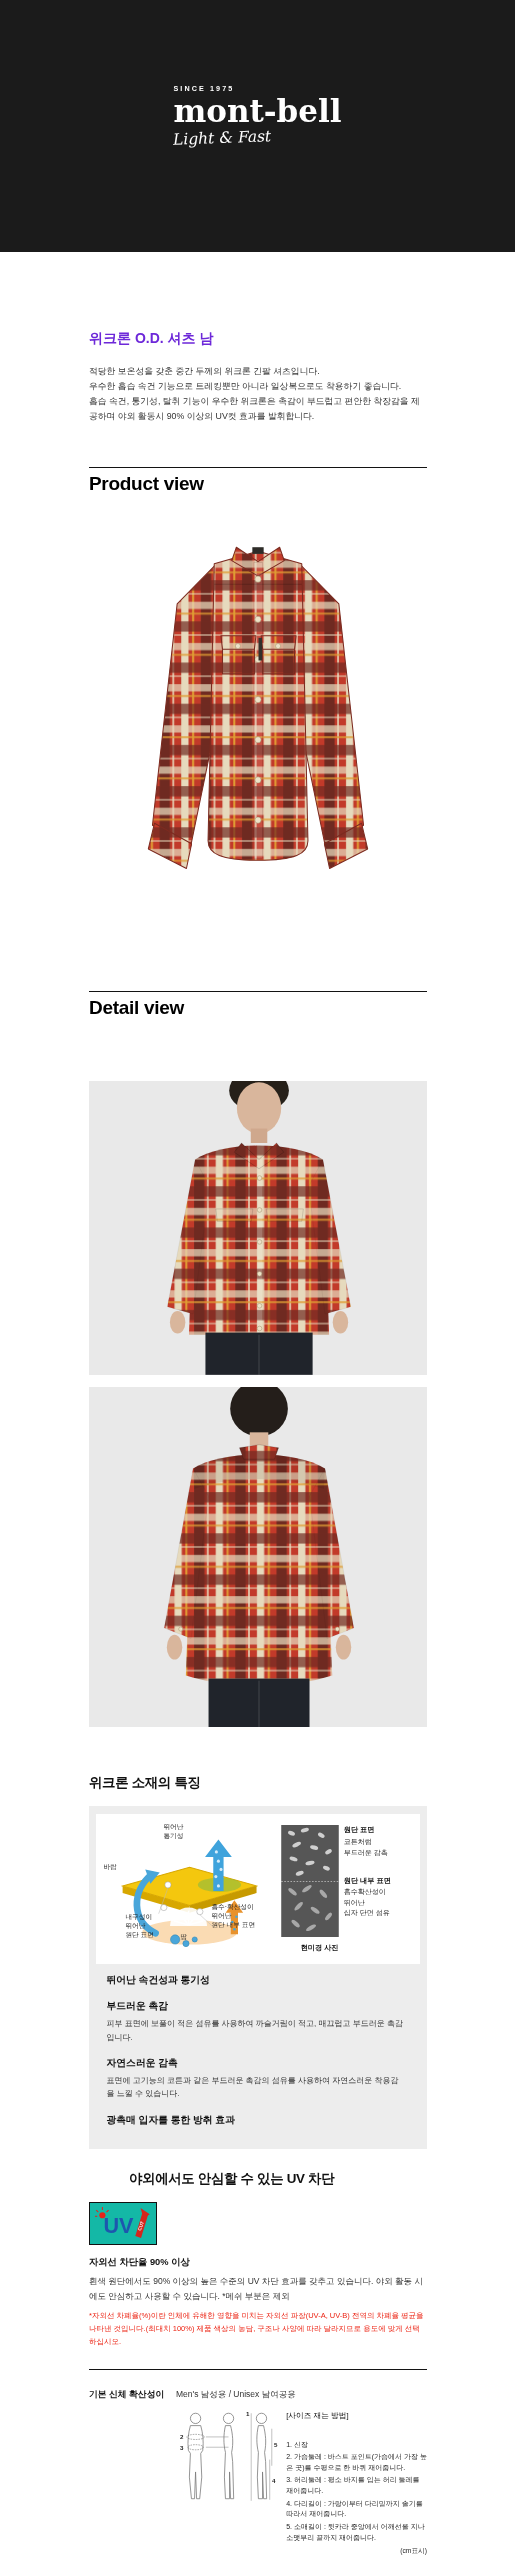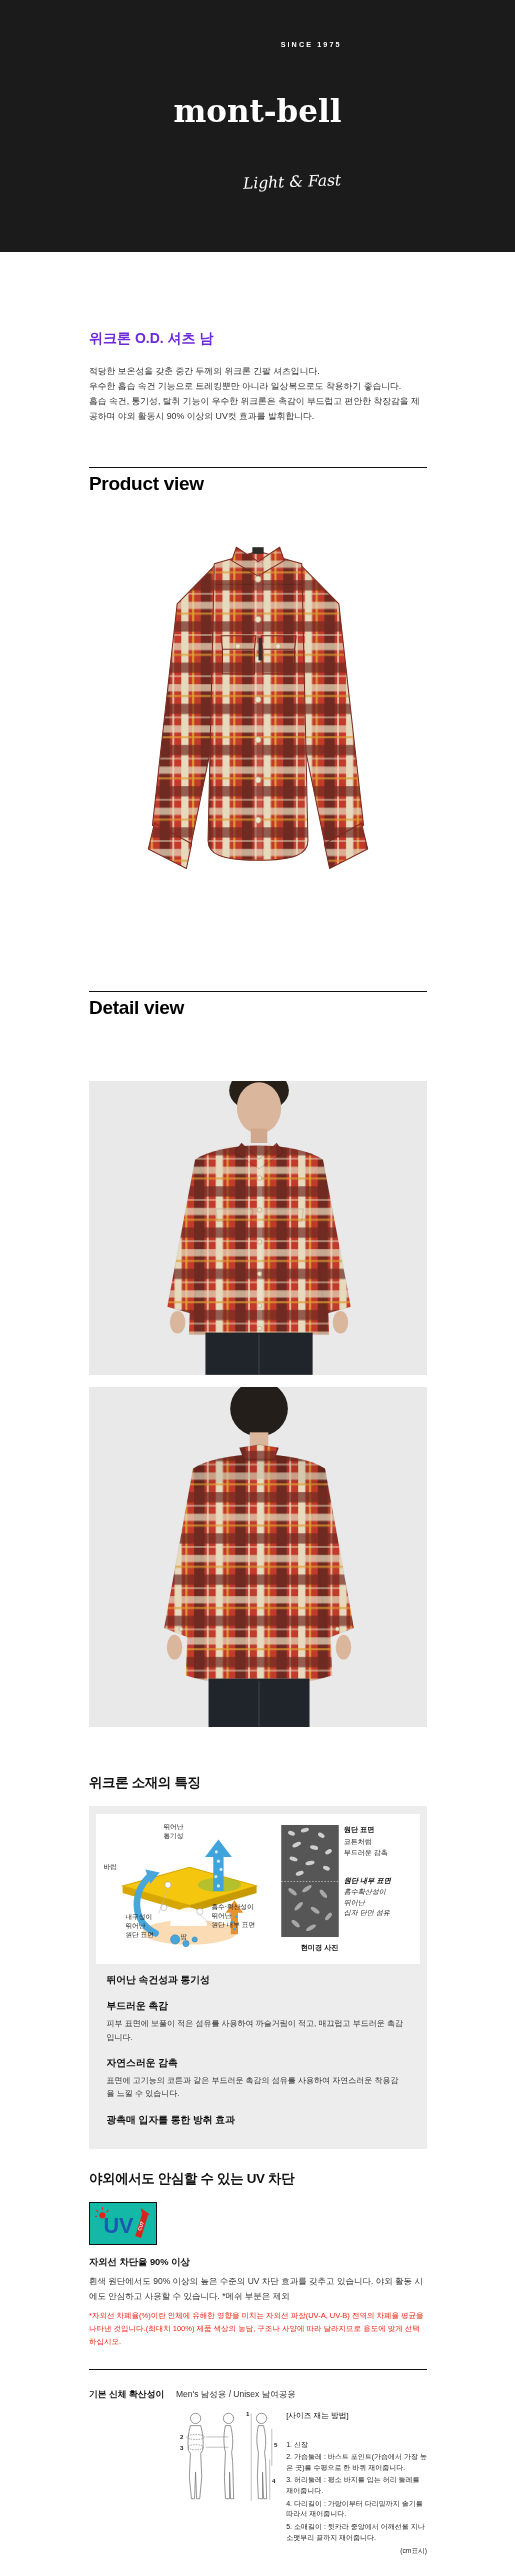--- a/index.html
+++ b/index.html
@@ -2,21 +2,21 @@
 <html lang="ko" style="font-size:8.2px"><head>
 <meta charset="utf-8">
 <style>
   html,body{margin:0;padding:0;background:#fff;}
   body{font-family:"Liberation Sans","DejaVu Sans",sans-serif;color:#222;}
   .page{width:515px;height:4014px;overflow:hidden;background:#fff;position:relative;}
   .content{width:338px;margin:0 0 0 89px;}
 
   
   .site-header{height:252px;background:#1b1b1b;display:flex;flex-direction:column;align-items:center;justify-content:center;}
-  .logo{display:flex;flex-direction:column;align-items:flex-end;margin-top:-20.6px;gap:44px;}
+  .logo{display:flex;flex-direction:column;align-items:flex-start;margin-top:-20.6px;}
   .logo-since{color:#fff;font-size:7.2px;font-weight:bold;letter-spacing:2.1px;}
   .logo-name{color:#fff;font-family:"DejaVu Serif","Liberation Serif",serif;font-weight:bold;font-size:31px;line-height:1.05;margin-top:2.1px;}
   .logo-script{color:#fff;font-family:"DejaVu Serif","Liberation Serif",serif;font-style:italic;font-size:15.5px;margin-top:1px;transform:rotate(-2deg);}
 
   
   .page-title{font-size:14px;font-weight:bold;margin-top:78px;color:#6d28d9;}
   .product-desc{margin-top:15.5px;font-size:8.8px;line-height:1.72;color:#333;}
   .rule{border:none;border-top:1px solid #131313;margin:0;}
   .rule-1{margin-top:43px;}
   .big-heading{font-size:19px;font-weight:bold;color:#000000;margin-top:5.2px;letter-spacing:-0.3px;}
@@ -37,28 +37,28 @@
   .lbl-wind{top:37px;left:1px;}
   .lbl-durable{top:87px;left:23px;}
   .lbl-sweat{top:107px;left:78px;}
   .lbl-absorb{top:77px;left:109px;}
   .mat-micro{display:flex;gap:5.2px;}
   .micro-col{width:61px;flex-shrink:0;text-align:right;}
   .micro-caption{font-size:7.2px;font-weight:bold;margin-top:4.1px;color:#111;}
   .micro-labels{width:77px;font-size:7px;line-height:1.5;color:#222;}
   .micro-title{font-weight:bold;font-size:7.2px;color:#111;}
   .micro-desc{white-space:pre-line;margin-top:1px;}
-  .micro-block-2{margin-top:17.5px;font-style:italic;}
+  .micro-block-2{margin-top:17.5px;}
   .features{padding:10.3px 13.4px 2.1px 10.3px;}
   .feature{margin-bottom:13.4px;}
   .feature-title{font-size:9.8px;font-weight:bold;color:#111;}
   .feature-body{margin-top:4.1px;font-size:8px;line-height:1.65;color:#333;}
 
   
-  .uv-heading{margin-top:21.6px;}
+  .uv-heading{margin-top:21.6px;margin-left:40px;}
   .uv-badge{margin-top:7.2px;width:66px;height:41px;border:0.5px solid #111;background:#14b8a6;display:flex;align-items:center;justify-content:center;}
   .uv-headline{margin-top:11.3px;font-size:9.3px;font-weight:bold;color:#111;}
   .uv-body{margin-top:5.2px;font-size:8.5px;line-height:1.7;color:#333;}
   .uv-warning{margin-top:6.2px;font-size:7.5px;line-height:1.75;color:#ec2313;}
   .rule-sizes{margin-top:20.6px;}
 
   
   .row{display:flex;margin-top:18.5px;}
   .row-label{width:87px;flex-shrink:0;font-size:8.8px;font-weight:bold;color:#111;}
   .row-body{flex:1;min-width:0;font-size:8.5px;color:#333;}

